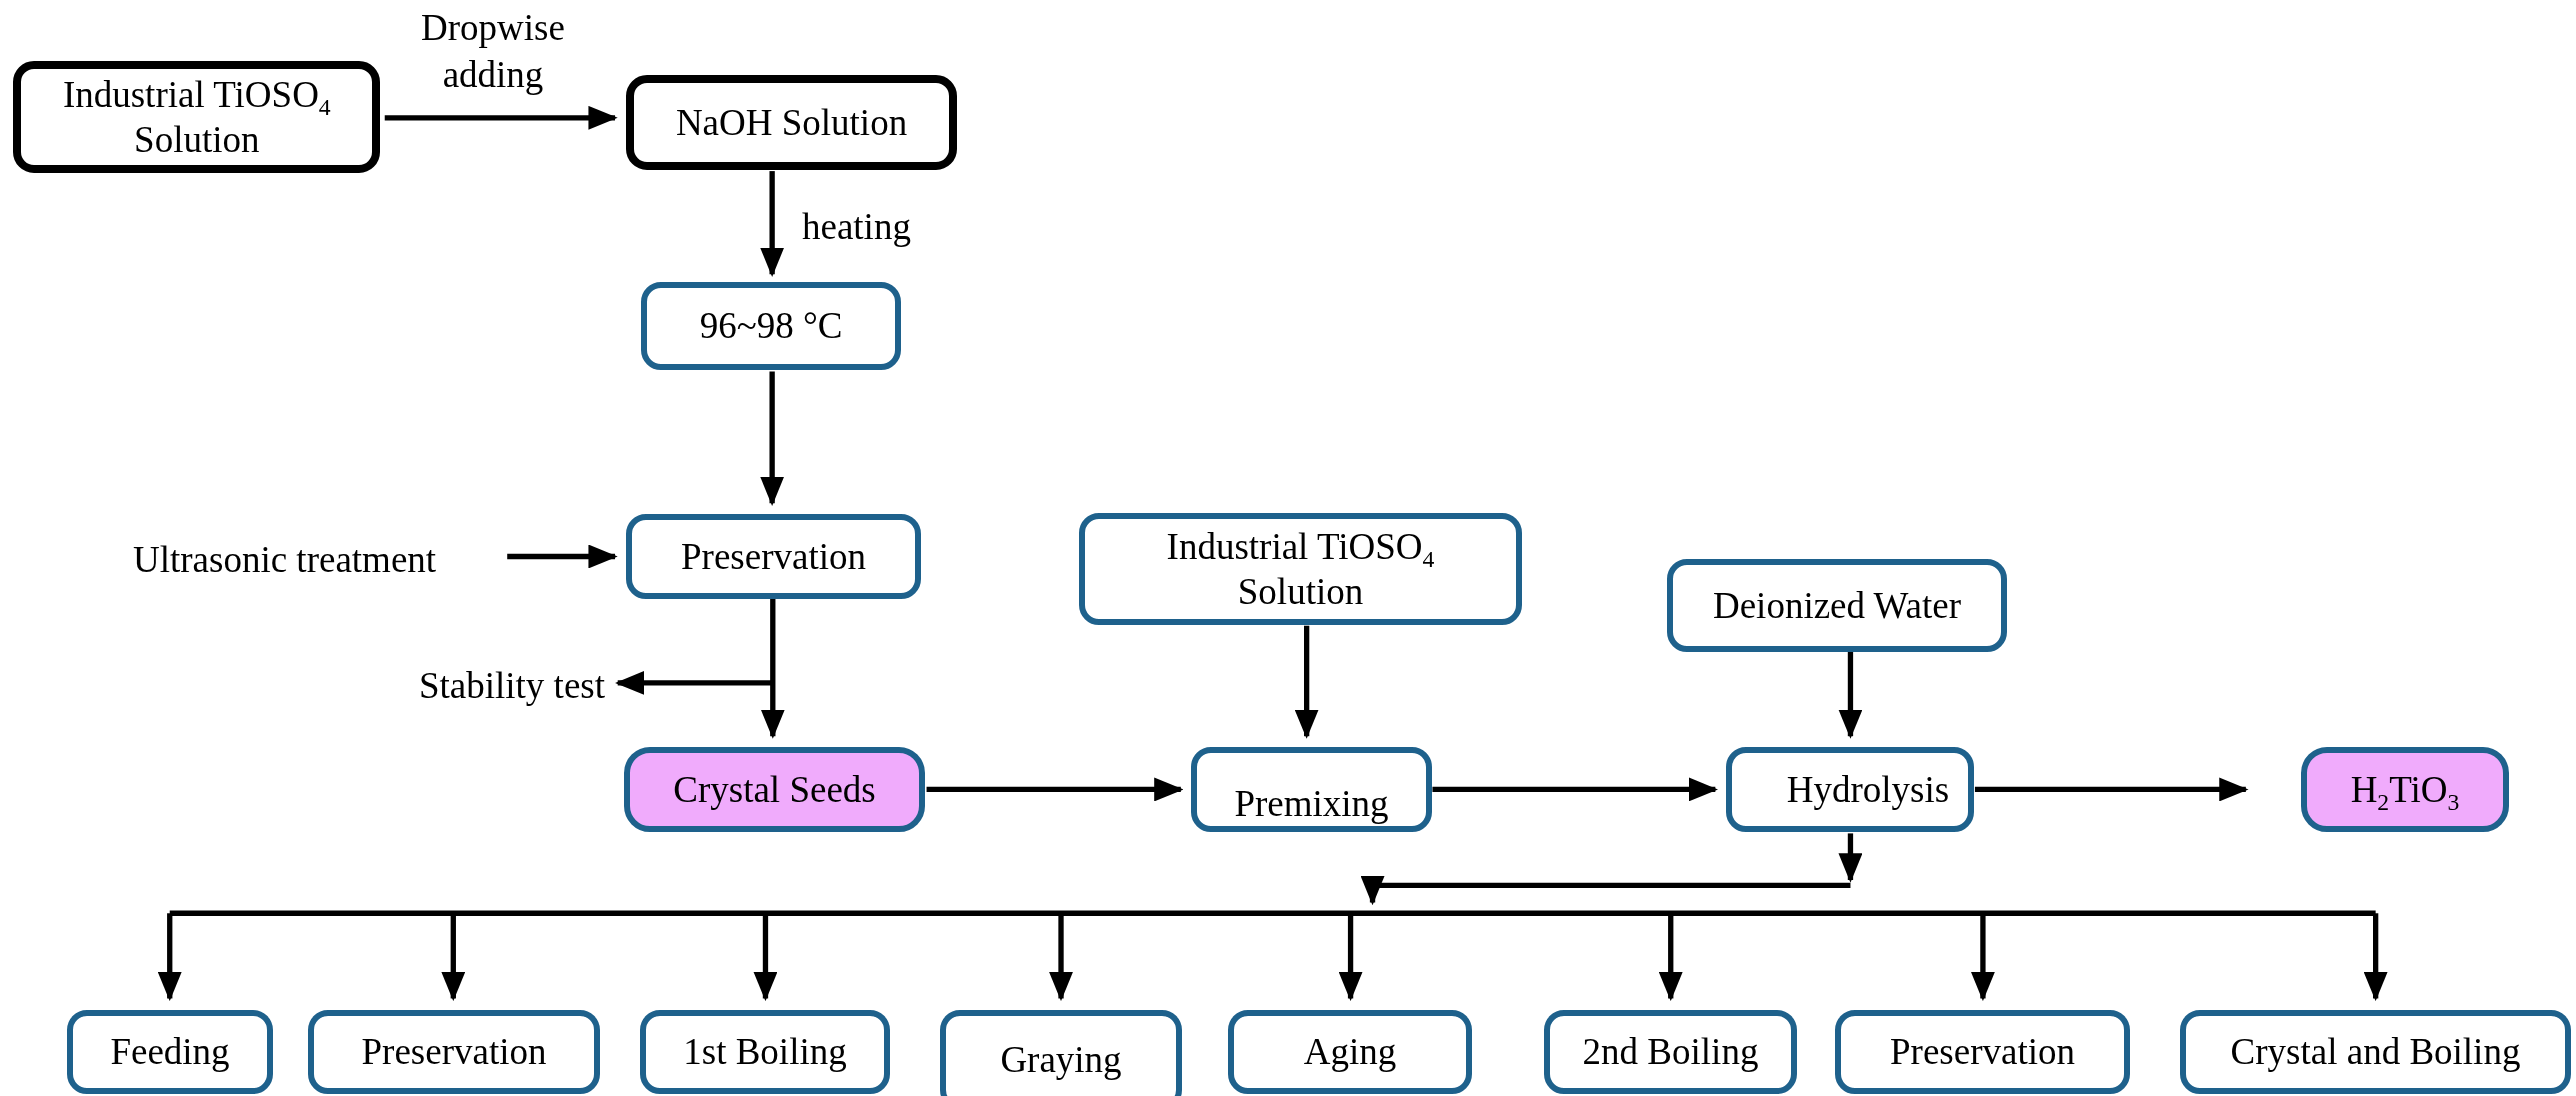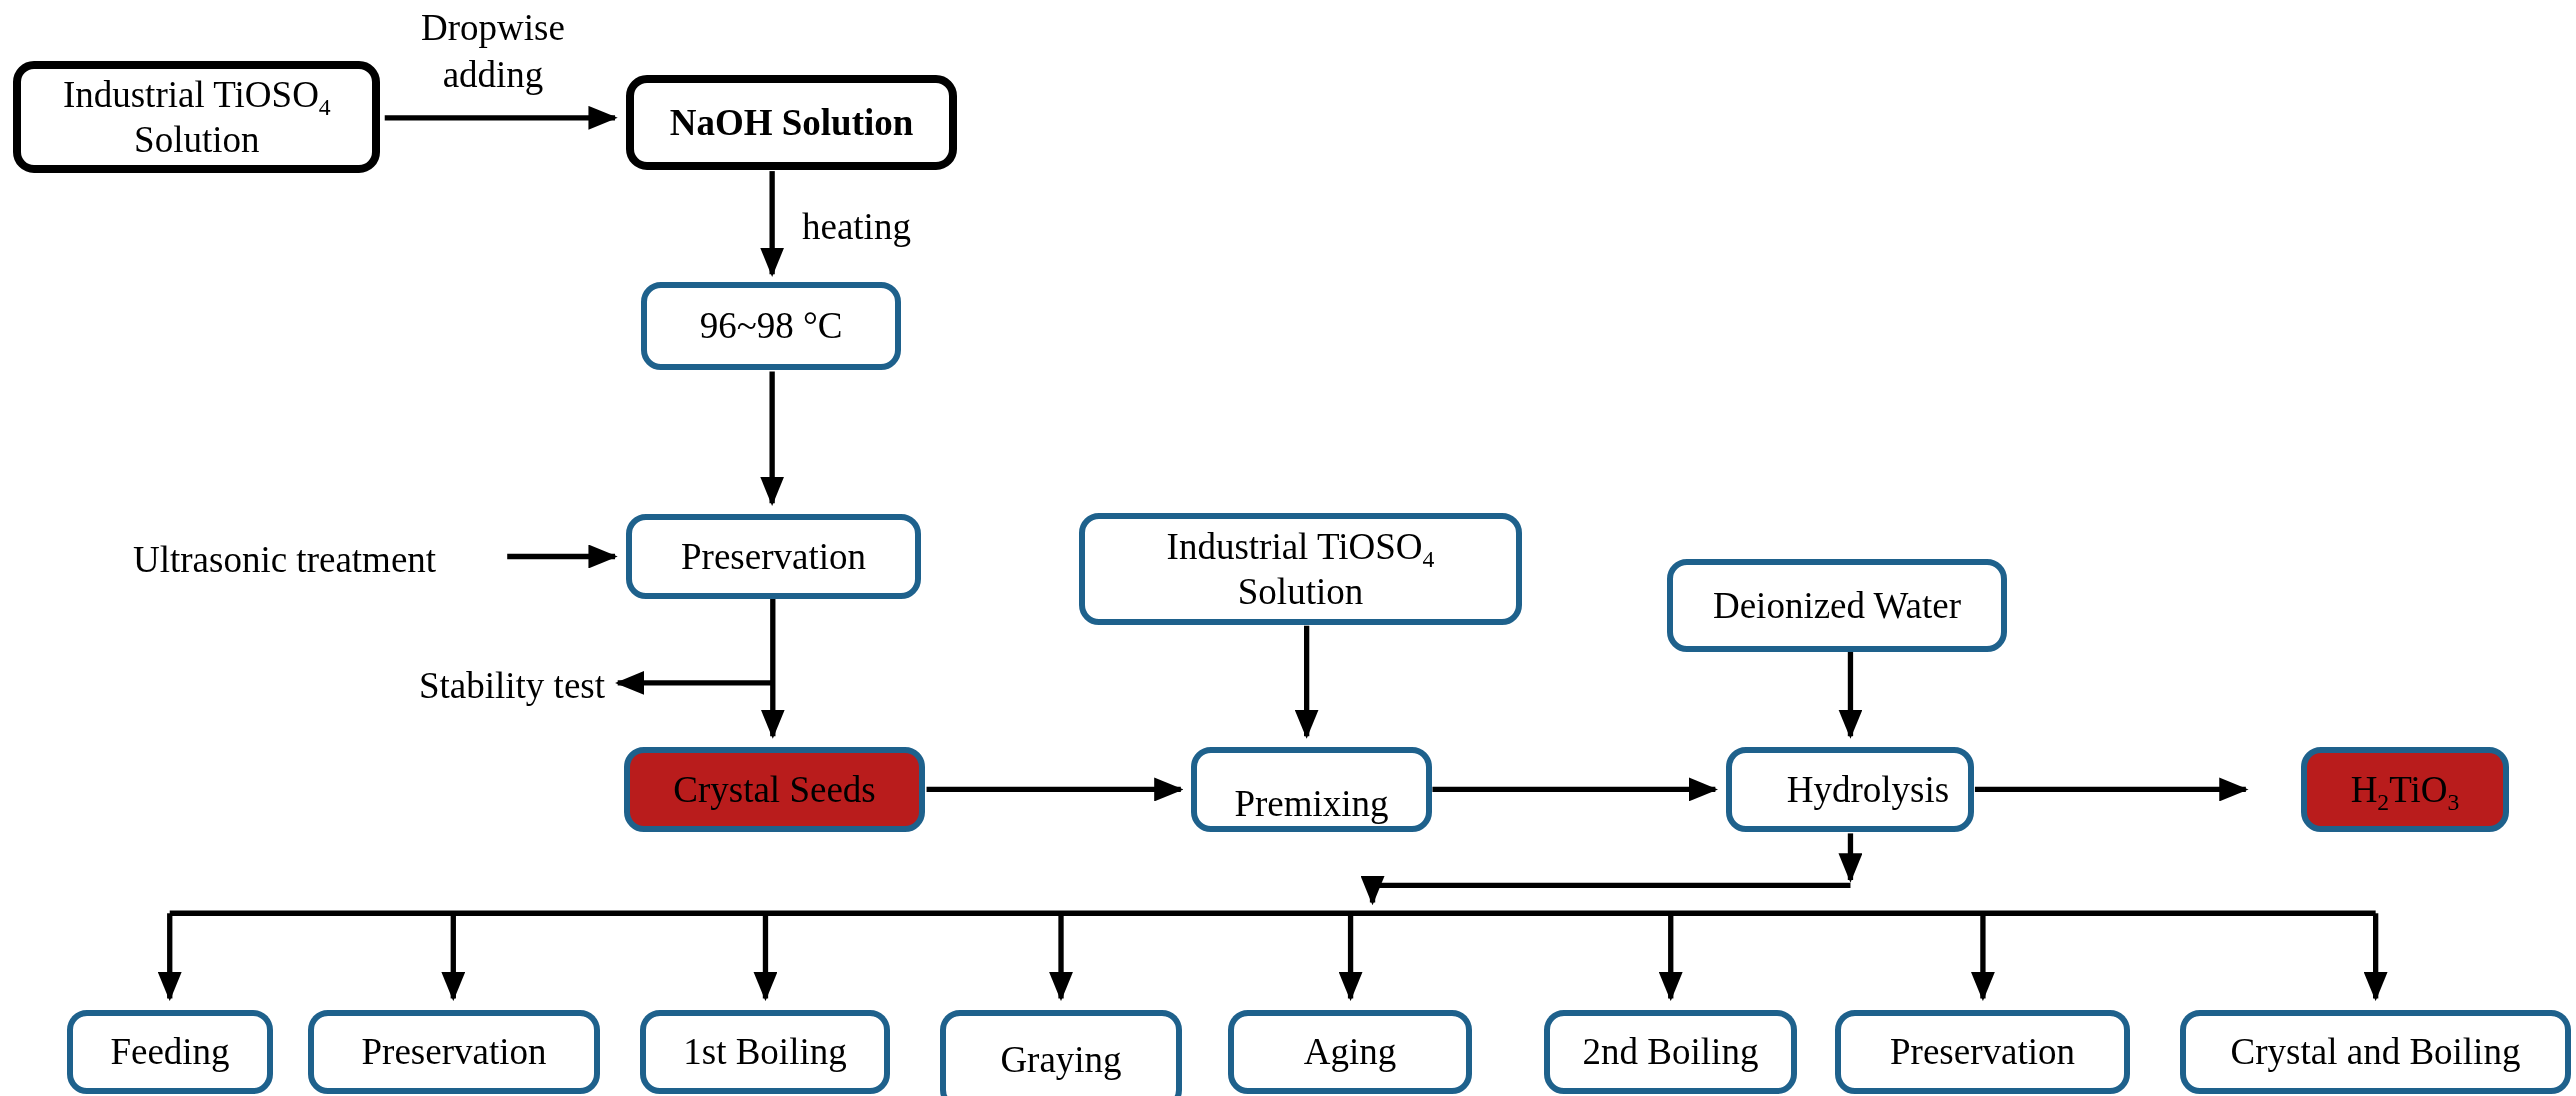--- a/index.html
+++ b/index.html
@@ -36,21 +36,22 @@
     text-align: center;
     font-size: 37px;
     line-height: 1.22;
     box-sizing: border-box;
   }
   .box.black {
     border: 8px solid #000000;
     border-radius: 21px;
   }
   .box.highlight {
-    background: #b91c1c;
+    background: #f0abfc;
+    border-radius: 26px;
   }
   .box sub {
     font-size: 0.64em;
     line-height: 0;
   }
   .freelabel {
     position: absolute;
     z-index: 2;
     font-size: 37px;
     line-height: 1.25;
@@ -112,21 +113,21 @@
   <div class="box black" style="left:13.3px; top:61px; width:367px; height:112px;">
     <div><span>Industrial TiOSO</span><sub>4</sub></div>
     <div>Solution</div>
   </div>
 
   <div class="freelabel" style="left:389px; top:5.3px; width:208px; text-align:center; white-space:normal;">
     <div>Dropwise</div>
     <div>adding</div>
   </div>
 
-  <div class="box black" style="left:626px; top:75px; width:331px; height:95px;font-weight:bold;">
+  <div class="box black" style="left:626px; top:75px; width:331px; height:95px;">
     <div>NaOH Solution</div>
   </div>
 
   <div class="freelabel" style="left:802px; top:204px;">heating</div>
 
   <div class="box" style="left:641px; top:282px; width:260px; height:88px;">
     <div>96~98 °C</div>
   </div>
 
   <div class="freelabel" style="left:133px; top:537px;">Ultrasonic treatment</div>

